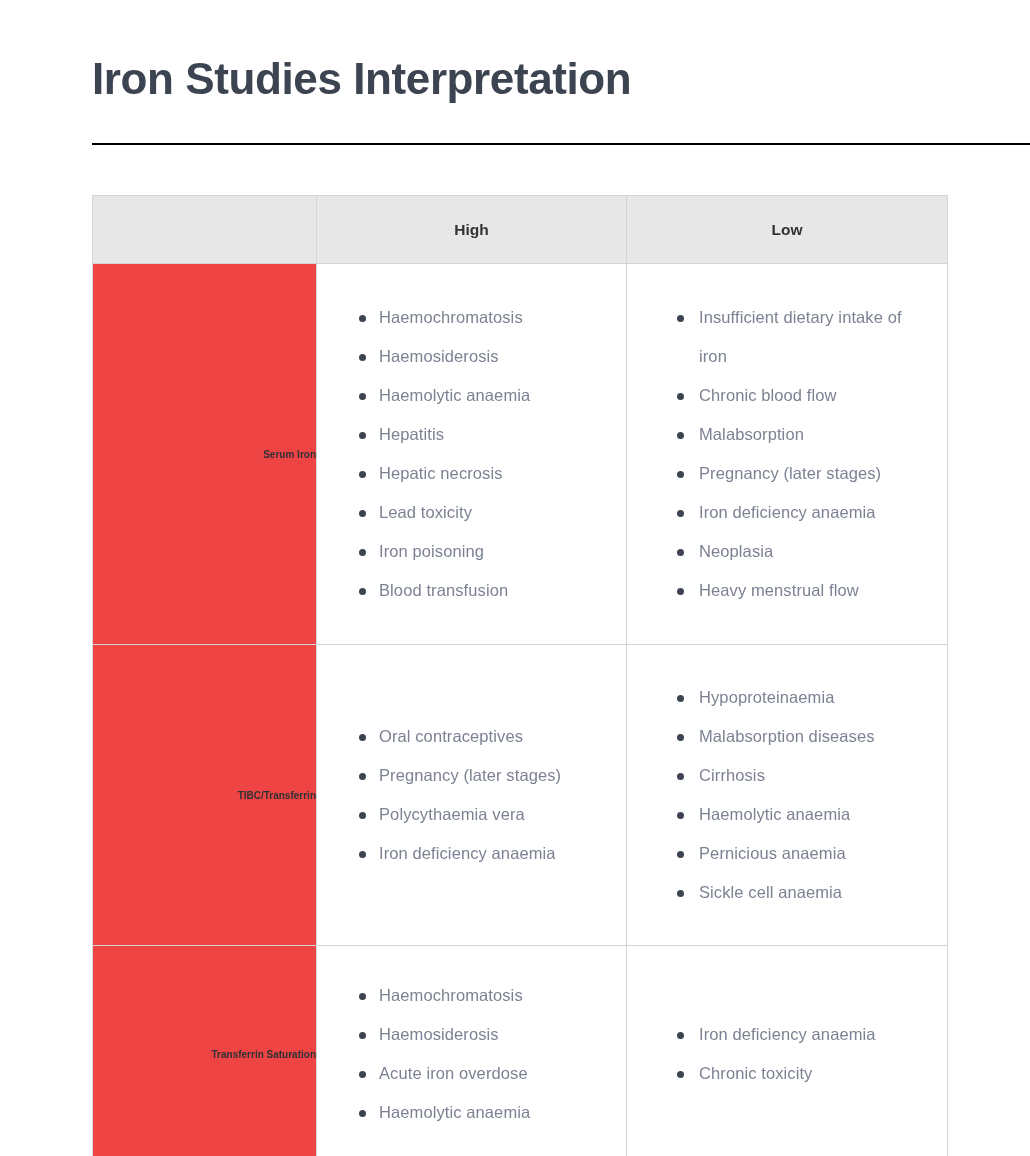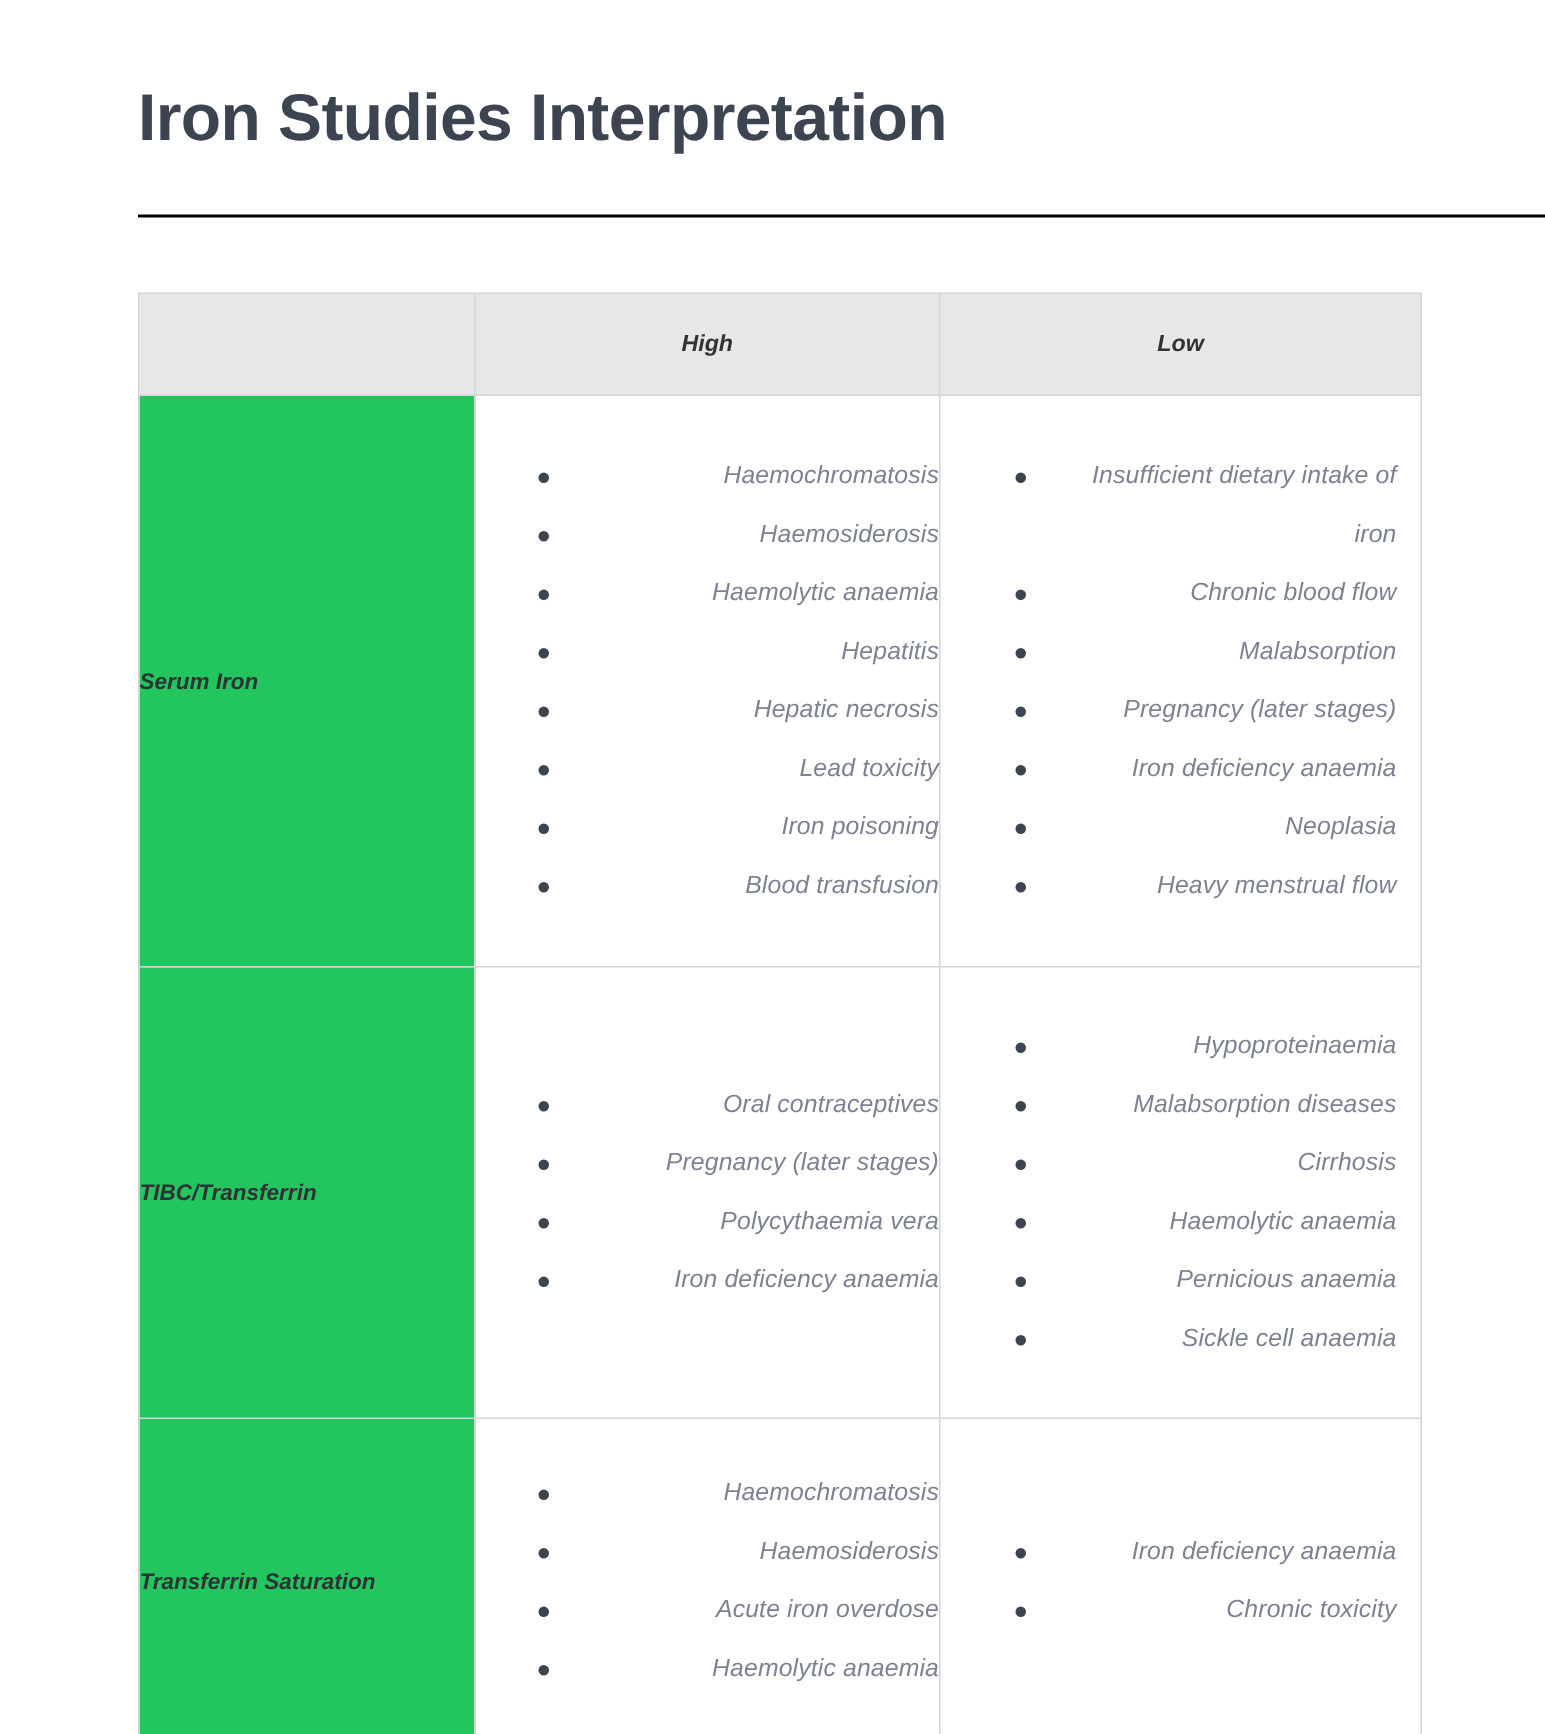--- a/index.html
+++ b/index.html
@@ -51,48 +51,46 @@
   }
   table.iron-table col.c-label { width: 224px; }
   table.iron-table col.c-high  { width: 310px; }
   table.iron-table col.c-low   { width: 321px; }
 
   table.iron-table th,
   table.iron-table td {
     border: 1px solid #d2d4d6;
     vertical-align: middle;
     padding: 0;
-    font-style: italic;
   }
   thead th {
     background: #e7e7e7;
     height: 67px;
     text-align: center;
     font-size: 15.5px;
     font-weight: 700;
     color: #333333;
   }
   thead th.blank-head { background: #e7e7e7; }
 
   td.row-label {
-    background: #22c55e;
-    text-align: left;
-    font-size: 15px;
+    background: #ef4444;
+    text-align: right;
+    font-size: 10px;
     font-weight: 700;
     color: #2f3135;
   }
   td.cell-list {
     background: #ffffff;
     padding: 14px 10px 14px 0;
   }
   ul.items {
     list-style: none;
     margin: 0;
     padding: 0;
-    text-align: right;
   }
   ul.items li {
     position: relative;
     padding-left: 62px;
     font-size: 16.5px;
     line-height: 39px;
     color: #7c8292;
     letter-spacing: 0.1px;
   }
   ul.items li::before {

